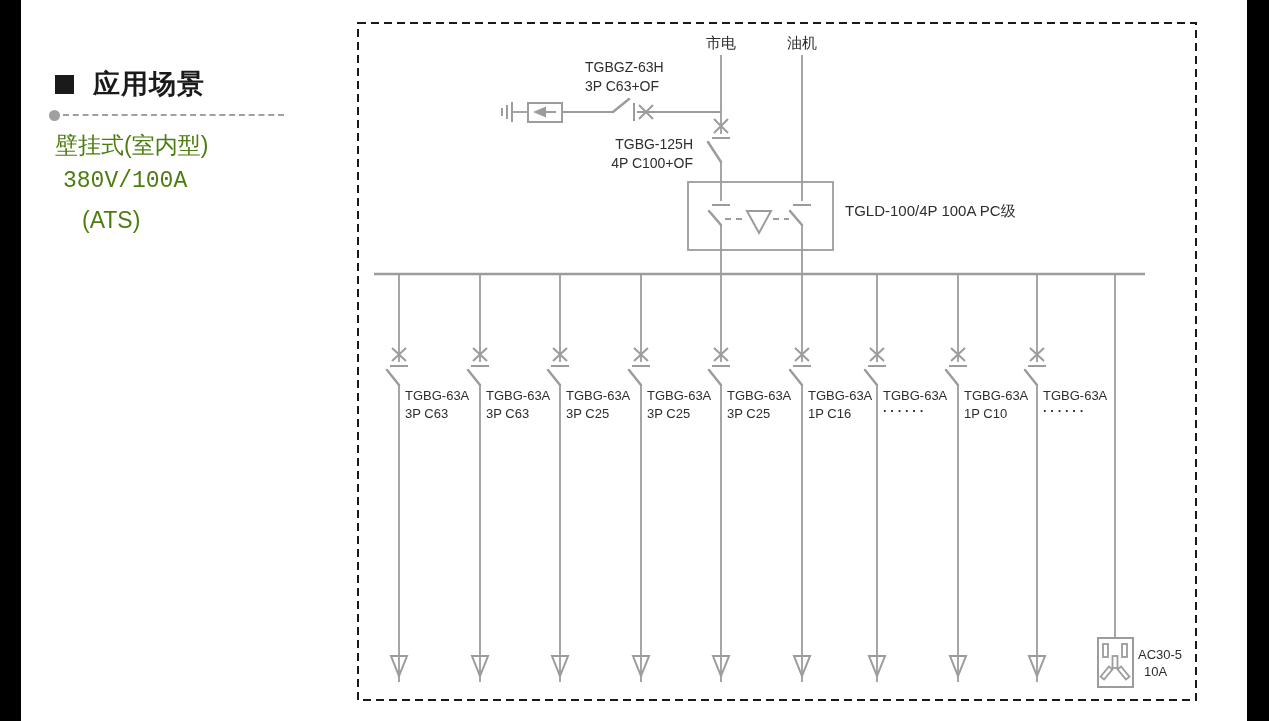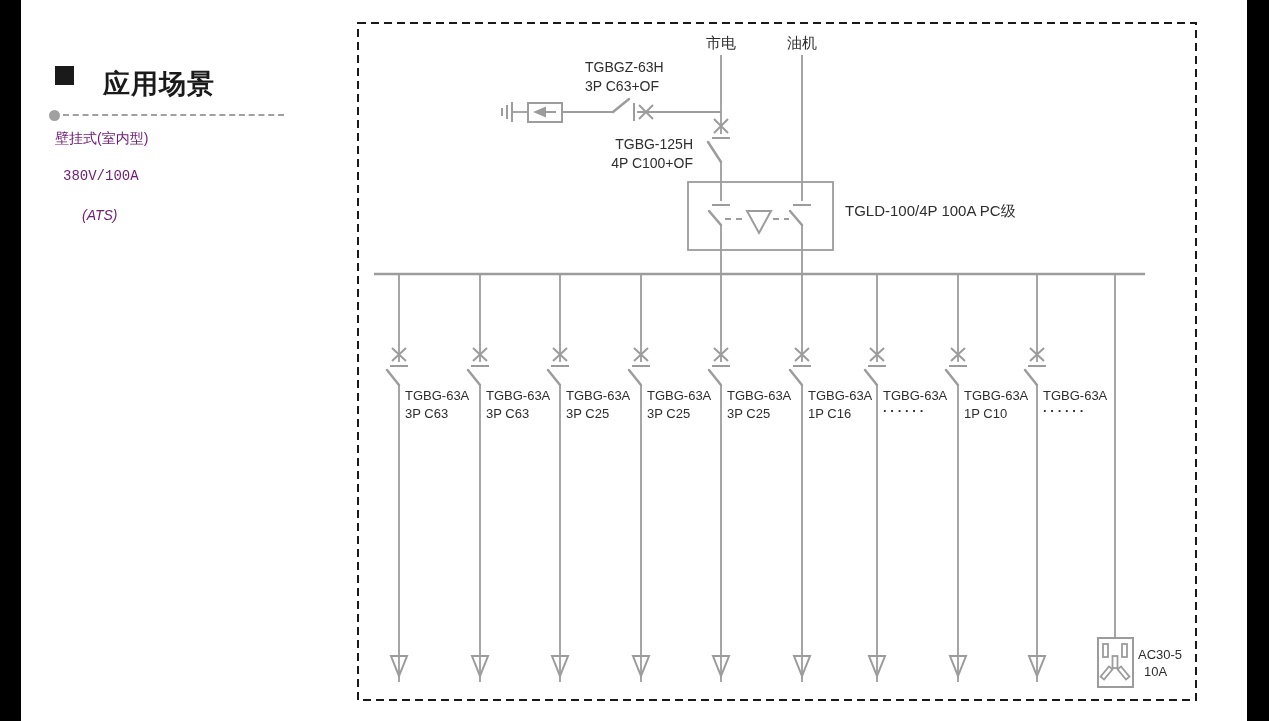--- a/index.html
+++ b/index.html
@@ -5,29 +5,29 @@
   html,body{margin:0;padding:0;background:#fff;}
   #screen{
     position:relative;width:1269px;height:721px;background:#ffffff;
     font-family:"Liberation Sans","DejaVu Sans",sans-serif;overflow:hidden;
   }
   .sidebar{position:absolute;top:0;height:721px;background:#000;}
   #bar-left{left:0;width:21px;}
   #bar-right{left:1247px;width:22px;}
 
   
-  .heading-row{position:absolute;left:55px;top:66px;display:flex;gap:29px;}
+  .heading-row{position:absolute;left:55px;top:66px;display:flex;align-items:center;gap:19px;}
   .heading-square{width:19px;height:19px;background:#1a1a1a;}
   .heading-text{font-size:27px;font-weight:700;color:#1a1a1a;letter-spacing:1px;}
   .rule-dot{position:absolute;left:49px;top:110px;width:11px;height:11px;border-radius:50%;background:#a0a0a0;}
   .rule-dash{position:absolute;left:63px;top:114px;width:221px;border-top:2px dashed #a0a0a0;}
-  .lp-line{position:absolute;color:#701a75;font-size:14px;white-space:nowrap;}
+  .lp-line{position:absolute;color:#4d7c0f;font-size:23px;white-space:nowrap;}
   #lp1{left:55px;top:130px;}
   #lp2{left:63px;top:168px;font-family:Liberation Mono, monospace;}
-  #lp3{left:82px;top:207px;font-style:italic;}
+  #lp3{left:82px;top:207px;}
 
   
   svg{position:absolute;left:0;top:0;}
   .wire{stroke:#9c9c9c;stroke-width:1.8;fill:none;}
   .wire-thick{stroke:#9c9c9c;stroke-width:2.5;fill:none;}
   .sym{stroke:#9c9c9c;stroke-width:2;fill:none;}
   .blade{stroke:#9c9c9c;stroke-width:2.5;fill:none;stroke-linecap:round;}
   .boxline{stroke:#9c9c9c;stroke-width:1.8;fill:none;}
   .dashwire{stroke:#9c9c9c;stroke-width:2;fill:none;stroke-dasharray:6 5;}
   .fillgray{fill:#9c9c9c;stroke:none;}

